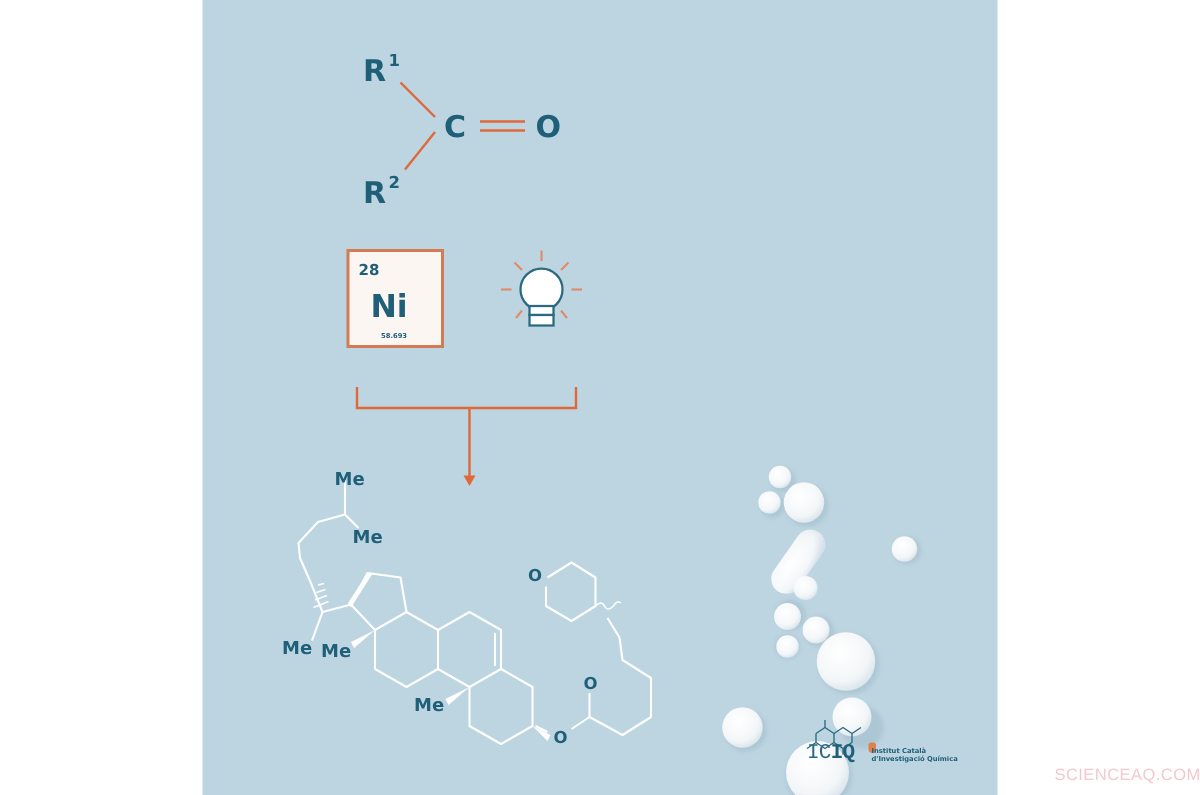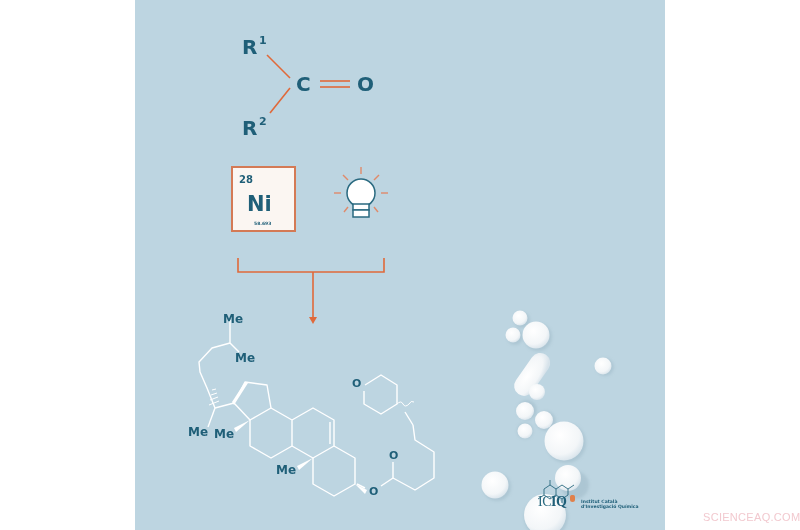--- a/index.html
+++ b/index.html
@@ -163,21 +163,21 @@
     <g stroke="#2a6a80" stroke-width="0.9" fill="none">
       <polyline points="409,489 415,485 421,489 421,495 415,499 409,495 409,489"></polyline>
       <polyline points="421,489 427,485 433,489 433,495 427,499 421,495"></polyline>
       <line x1="409" y1="495" x2="403" y2="499"></line>
       <line x1="433" y1="489" x2="439" y2="485"></line>
       <line x1="415" y1="485" x2="415" y2="480"></line>
       <line x1="427" y1="499" x2="427" y2="503"></line>
     </g>
   </svg>
 
-  <div style="position:absolute; left:403px; top:495px; font-family:Liberation Serif, serif; font-size:14px; line-height:14px; letter-spacing:-0.5px;">
+  <div style="position:absolute; left:403px; top:495px; font-family:Liberation Mono, monospace; font-size:14px; line-height:14px; letter-spacing:-0.5px;">
     <span style="color:#2a6a80; font-weight:normal;">IC</span><span style="color:#1f5f78; font-weight:bold;">IQ</span>
     <span style="display:inline-block; width:5px; height:7px; background:#e0804a; border-radius:2px 2px 3px 3px; vertical-align:top; margin-left:1px;"></span>
   </div>
   <div class="logo-text" style="left:446px; top:499px;">Institut Català</div>
   <div class="logo-text" style="left:446px; top:504px;">d'Investigació Química</div>
 </div>
 
 <div class="watermark">SCIENCEAQ.COM</div>
 
 </body></html>

